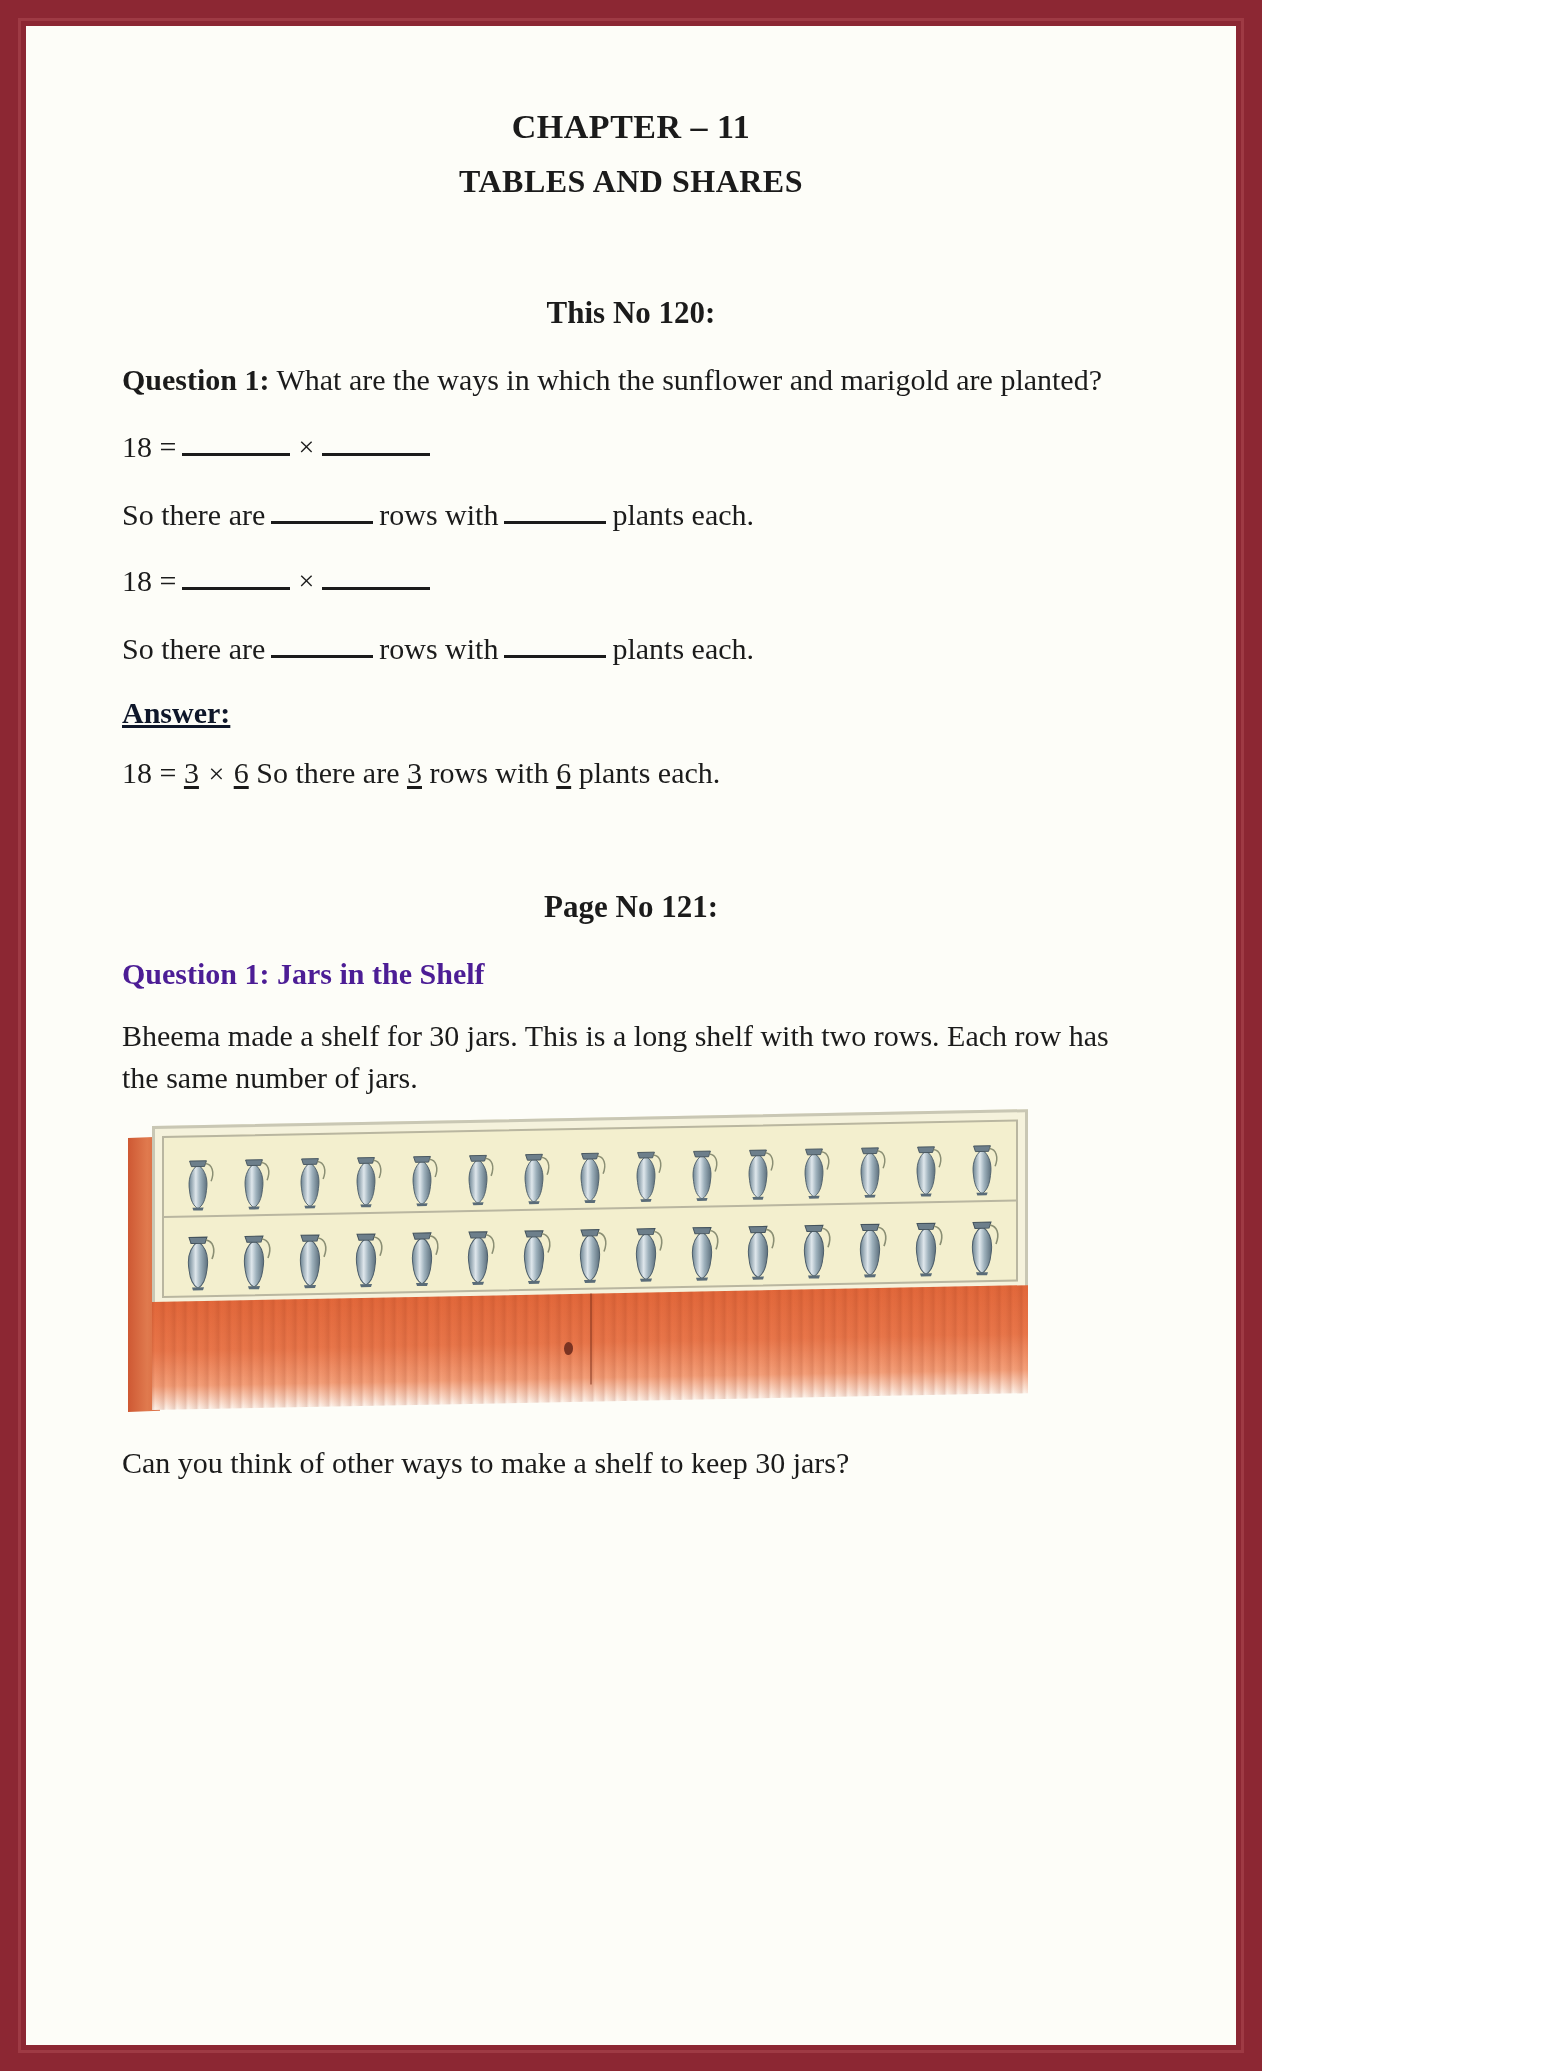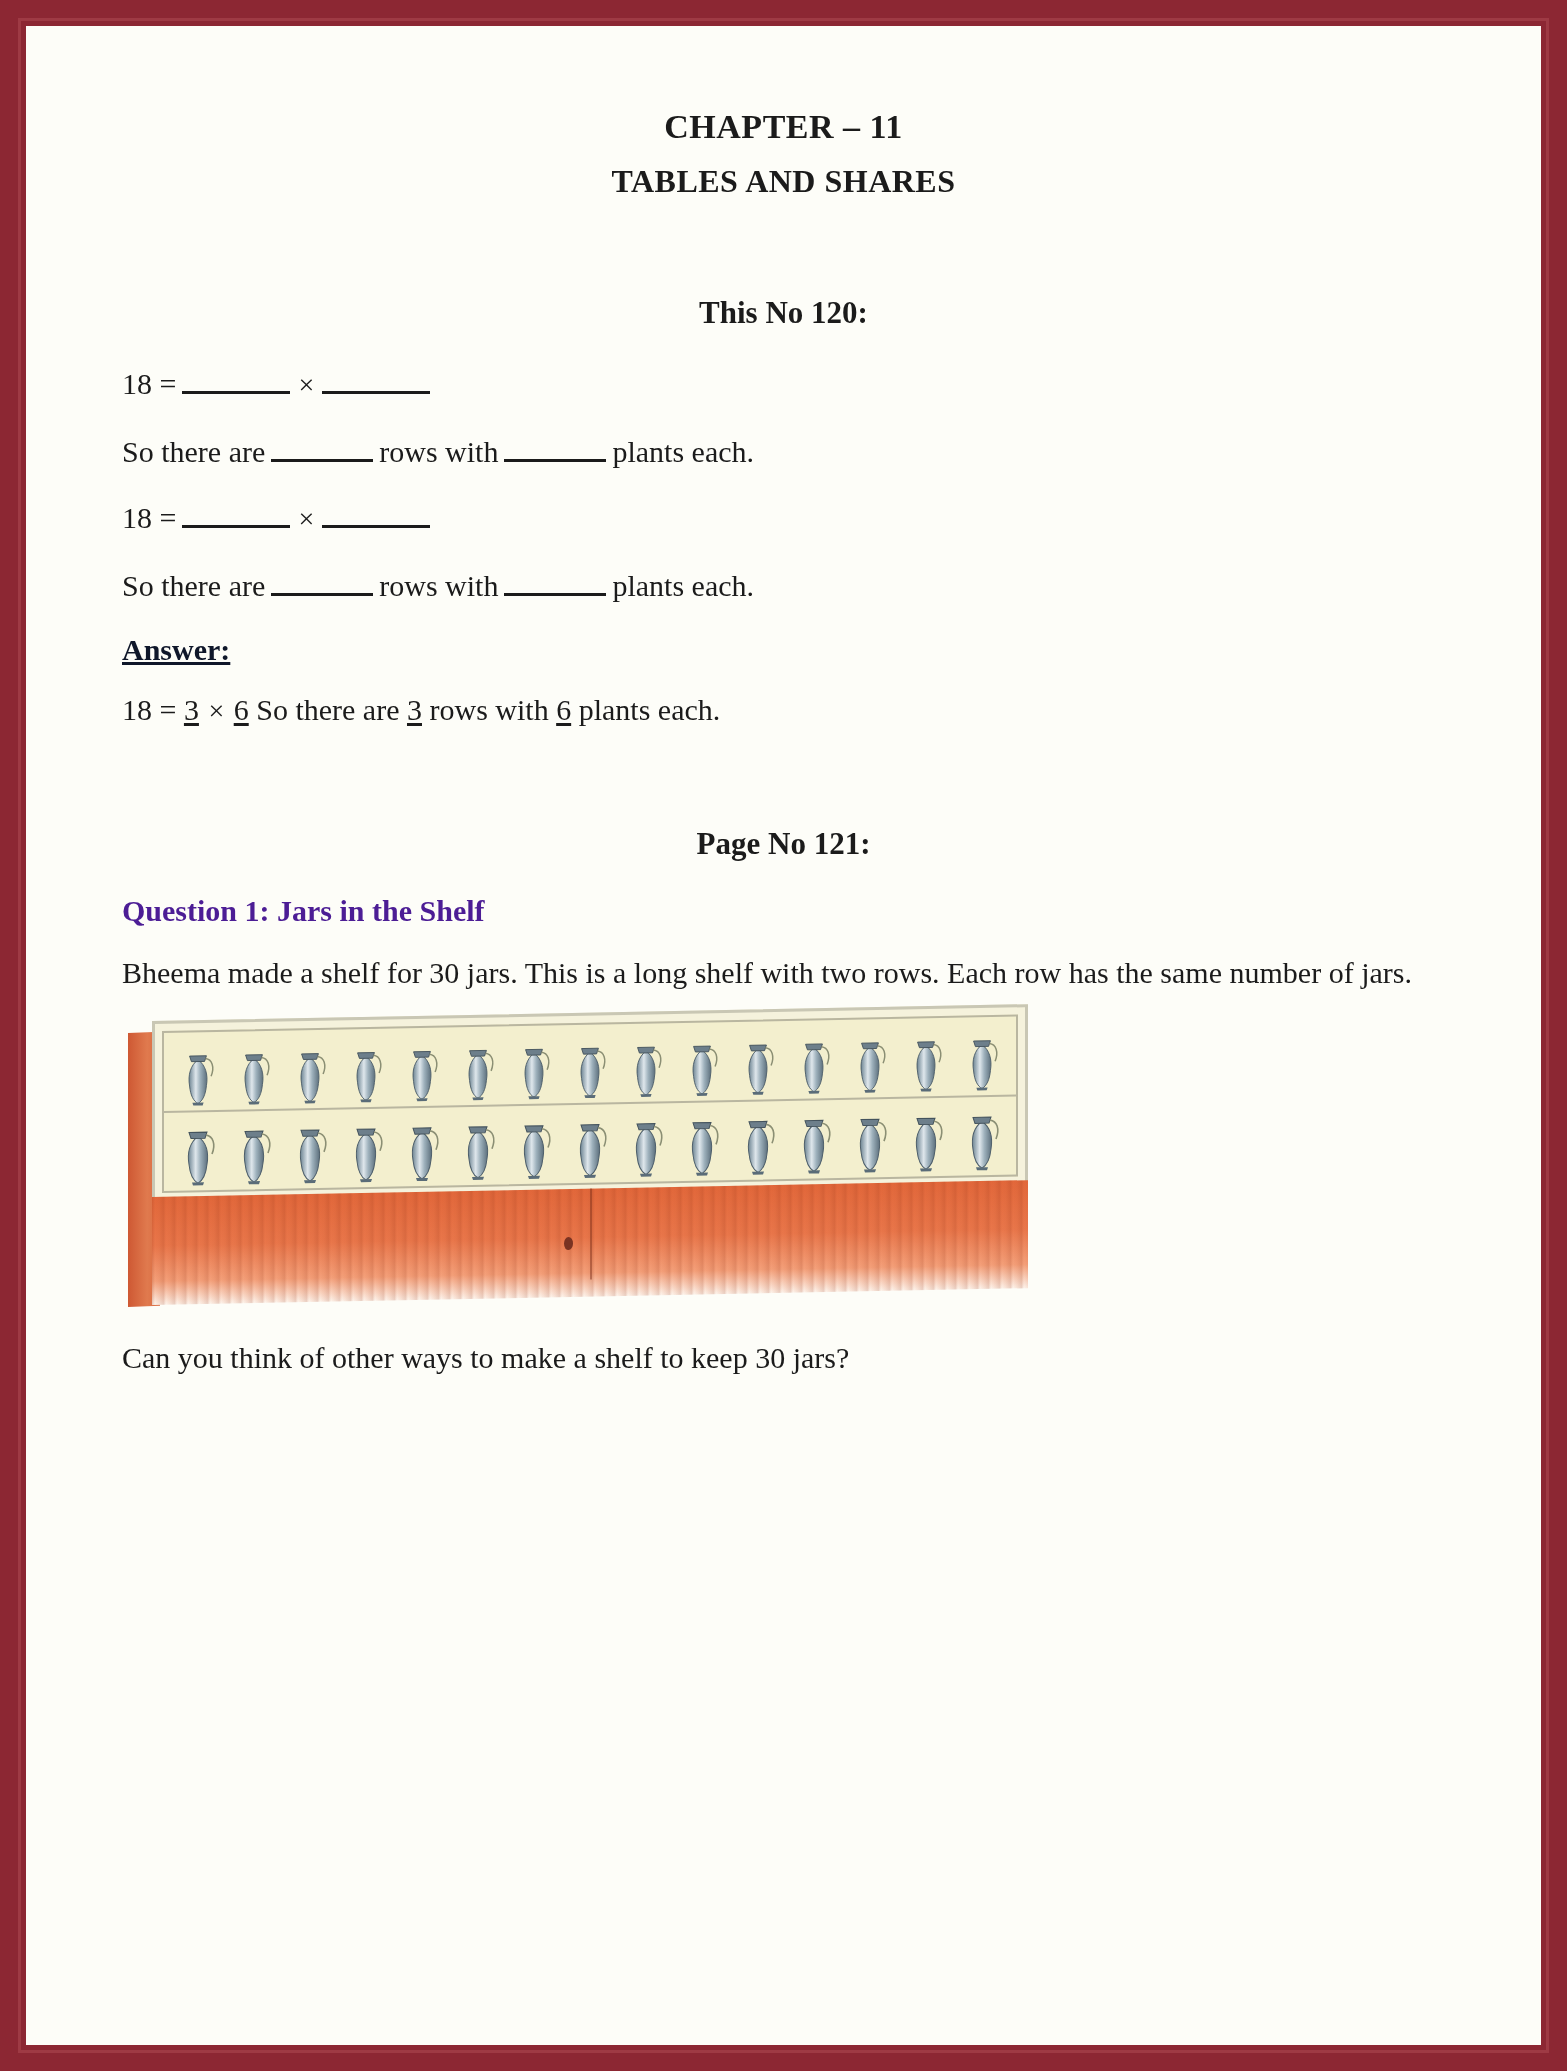--- a/index.html
+++ b/index.html
@@ -2,21 +2,21 @@
 <html><head>
 <meta charset="utf-8">
 <style>
   html, body {
     margin: 0;
     padding: 0;
     background: #ffffff;
   }
   .page {
     position: relative;
-    width: 1567px;
+    width: 1262px;
     height: 2071px;
     box-sizing: border-box;
     background: #8c2733;
     font-family: "Liberation Serif", "DejaVu Serif", serif;
     overflow: hidden;
   }
   .outer-frame {
     position: absolute;
     left: 0; top: 0; right: 0; bottom: 0;
     background: #8c2733;
@@ -202,20 +202,21 @@
   <div class="outer-frame"></div>
   <div class="inner-rule"></div>
   <div class="paper">
     <div class="content">
 
       <h1 class="chapter-title">CHAPTER – 11</h1>
       <h2 class="chapter-subtitle">TABLES AND SHARES</h2>
 
       <div class="page-no">This No 120:</div>
 
+      <p class="para"><span class="q-label">Question 1:</span><span> What are the ways in which the sunflower and marigold are planted?</span></p>
 
       <p class="para eqline"><span>18 =</span><span class="blank"></span><span class="times">×</span><span class="blank"></span></p>
 
       <p class="para"><span>So there are</span><span class="blank short"></span><span>rows with</span><span class="blank short"></span><span>plants each.</span></p>
 
       <p class="para eqline"><span>18 =</span><span class="blank"></span><span class="times">×</span><span class="blank"></span></p>
 
       <p class="para"><span>So there are</span><span class="blank short"></span><span>rows with</span><span class="blank short"></span><span>plants each.</span></p>
 
       <div class="answer-label">Answer:</div>

